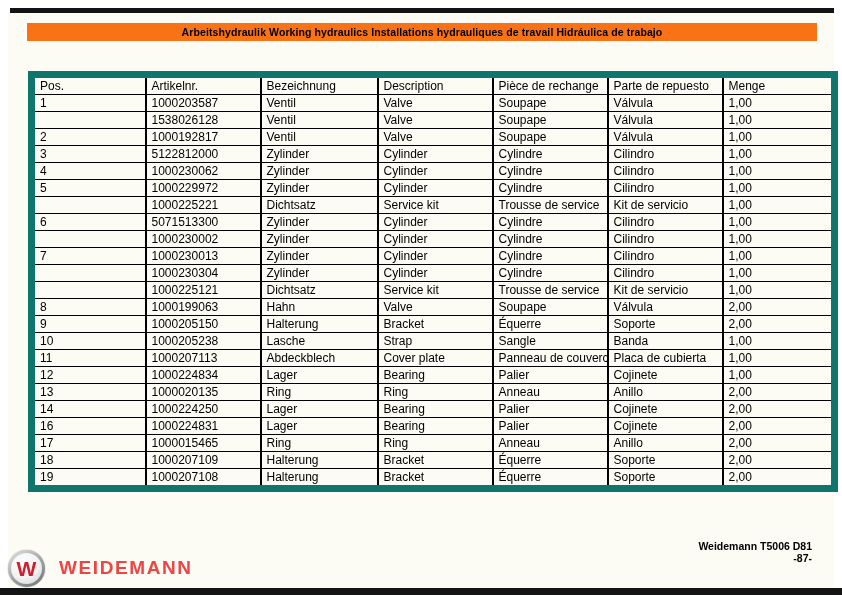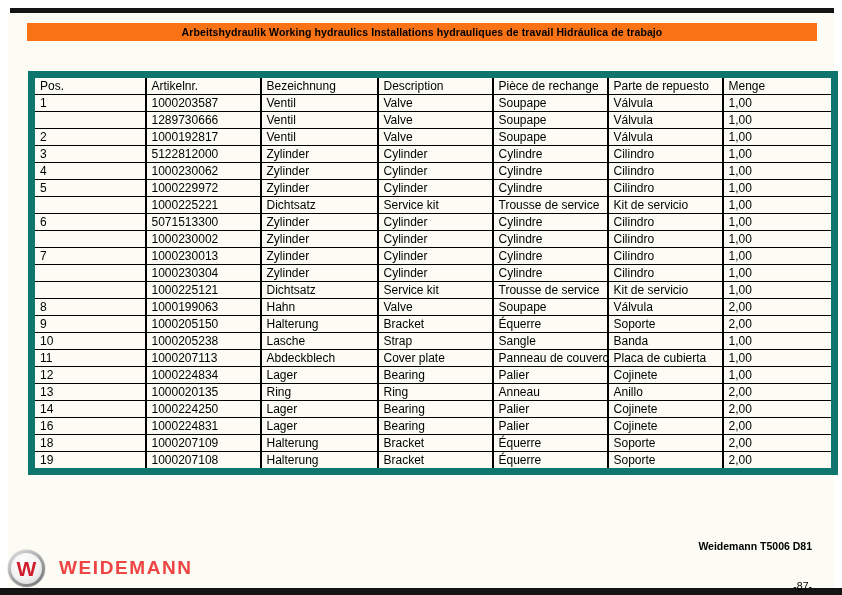--- a/index.html
+++ b/index.html
@@ -75,21 +75,21 @@
     transform:scaleY(0.95);
   }
   .wordmark {
     font-size:19px; font-weight:bold; letter-spacing:1.6px;
     color:#ef4444;
   }
   .footer-right {
     position:absolute; right:30px; top:540px; text-align:right;
   }
   .footer-model { font-size:10.5px; font-weight:bold;margin-left:48px; }
-  .footer-page  { font-size:10.5px; font-weight:normal; margin-top:28px; }
+  .footer-page  { font-size:10.5px; font-weight:bold; margin-top:0; }
 </style>
 </head>
 <body>
 
 <div class="page"></div>
 <div class="scan-edge-top"></div>
 <div class="scan-edge-bottom"></div>
 
 <div class="title-bar">
   <h1>Arbeitshydraulik Working hydraulics Installations hydrauliques de travail Hidráulica de trabajo</h1>
@@ -121,21 +121,21 @@
         <td>1</td>
         <td>1000203587</td>
         <td>Ventil</td>
         <td>Valve</td>
         <td>Soupape</td>
         <td>Válvula</td>
         <td>1,00</td>
       </tr>
       <tr>
         <td></td>
-        <td>1289730666</td>
+        <td>1538026128</td>
         <td>Ventil</td>
         <td>Valve</td>
         <td>Soupape</td>
         <td>Válvula</td>
         <td>1,00</td>
       </tr>
       <tr>
         <td>2</td>
         <td>1000192817</td>
         <td>Ventil</td>
@@ -288,20 +288,29 @@
         <td>Cojinete</td>
         <td>2,00</td>
       </tr>
       <tr>
         <td>16</td>
         <td>1000224831</td>
         <td>Lager</td>
         <td>Bearing</td>
         <td>Palier</td>
         <td>Cojinete</td>
+        <td>2,00</td>
+      </tr>
+      <tr>
+        <td>17</td>
+        <td>1000015465</td>
+        <td>Ring</td>
+        <td>Ring</td>
+        <td>Anneau</td>
+        <td>Anillo</td>
         <td>2,00</td>
       </tr>
       <tr>
         <td>18</td>
         <td>1000207109</td>
         <td>Halterung</td>
         <td>Bracket</td>
         <td>Équerre</td>
         <td>Soporte</td>
         <td>2,00</td>

